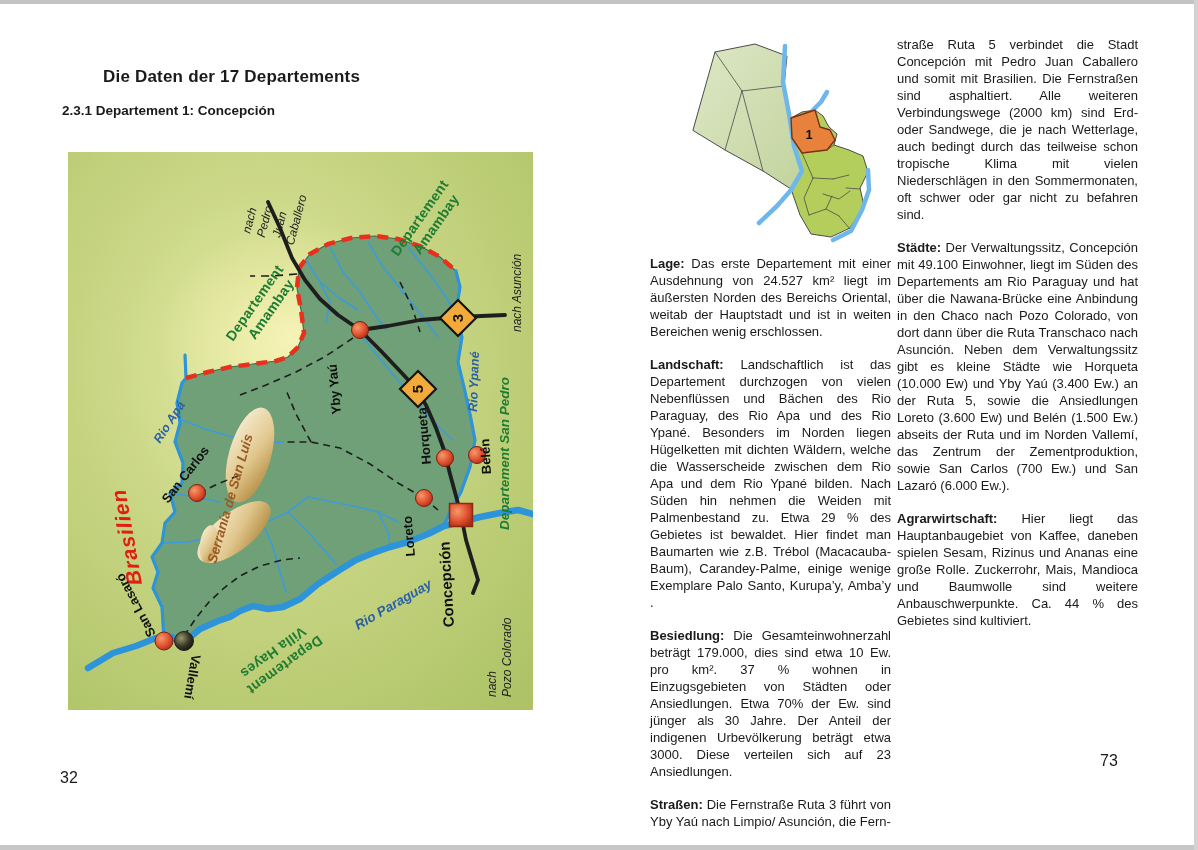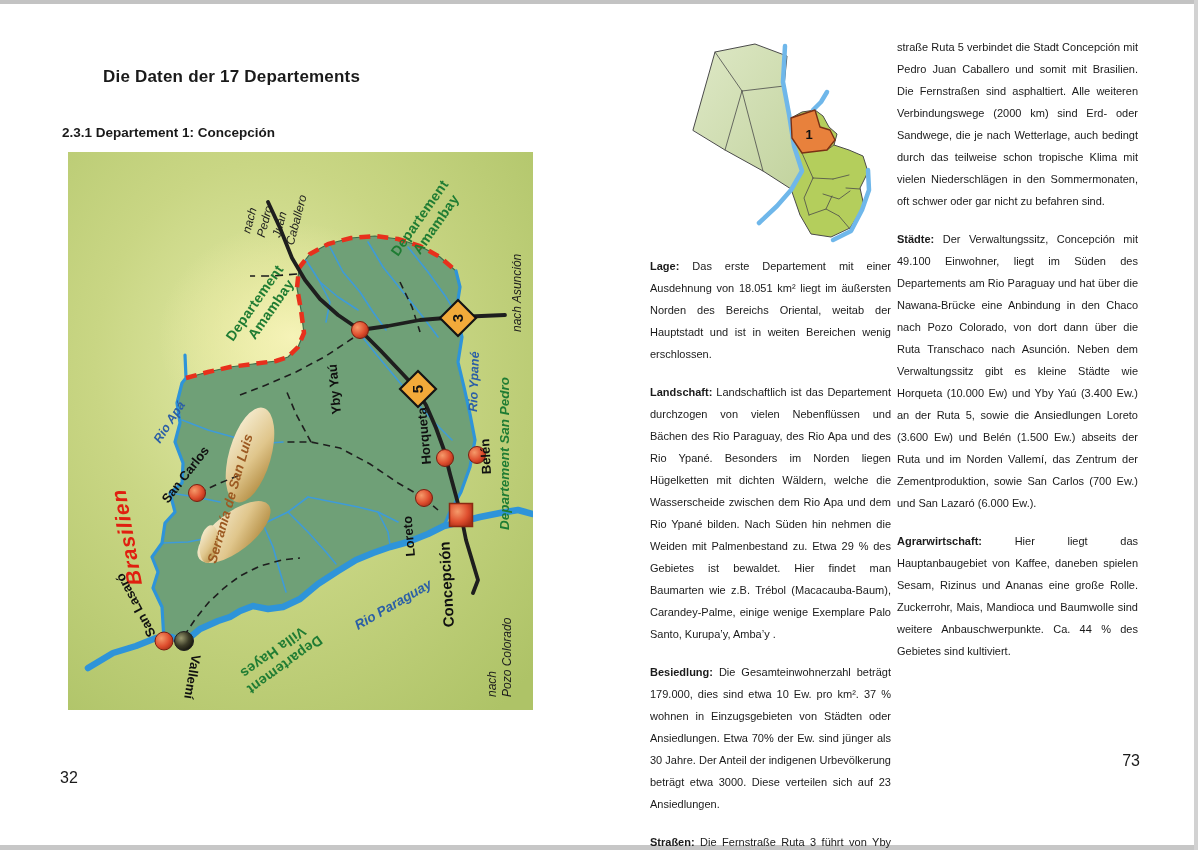--- a/index.html
+++ b/index.html
@@ -6,29 +6,29 @@
   body{
     width:1198px;height:850px;position:relative;background:#ffffff;
     font-family:"Liberation Sans",sans-serif;color:#1a1a1a;overflow:hidden;
   }
   .edge{position:absolute;}
   .edge-top{left:0;top:0;width:1198px;height:4px;background:#c3c3c3;}
   .edge-bottom{left:0;bottom:0;width:1198px;height:5px;background:#c7c7c7;}
   .edge-right{right:0;top:0;width:4px;height:850px;background:#d2d2d2;}
 
   .title{position:absolute;left:62px;top:56px;font-size:17px;font-weight:700;letter-spacing:.2px;margin-left:41px;}
-  .subtitle{position:absolute;left:62px;top:114px;font-size:13.5px;font-weight:700;}
+  .subtitle{position:absolute;left:62px;top:92px;font-size:13.5px;font-weight:700;}
   .pagenum{position:absolute;font-size:16px;}
   .pagenum-left{left:60px;top:769px;}
-  .pagenum-right{left:1100px;top:752px;width:40px;text-align:right;}
+  .pagenum-right{left:1100px;top:752px;width:40px;text-align:left;}
 
   .col{position:absolute;width:241px;}
   .col-middle{left:650px;top:255px;}
   .col-right{left:897px;top:36px;}
-  .para{text-align:justify;font-size:11px;line-height:22px;margin:0 0 16px 0;}
+  .para{text-align:justify;font-size:13px;line-height:17px;margin:0 0 16px 0;}
   .para b{font-weight:700;}
 
   .map-box{position:absolute;left:68px;top:152px;width:465px;height:558px;}
   .minimap-box{position:absolute;left:663px;top:28px;width:222px;height:222px;}
 
   svg text{font-family:"Liberation Sans",sans-serif;}
   .town{font-size:13px;font-weight:700;fill:#101010;}
   .town-lg{font-size:15px;font-weight:700;fill:#101010;}
   .riverlbl{font-size:12.5px;font-weight:700;font-style:italic;fill:#2B5FA6;}
   .riverlbl-lg{font-size:13.5px;font-weight:700;font-style:italic;fill:#2B5FA6;}
@@ -220,21 +220,21 @@
       <path d="M205,142 L206,162 199,182 188,203 170,212"></path>
       <path d="M150,82 L158,74 164,64"></path>
     </g>
     <path stroke="#7A3014" stroke-width="1.4" d="M128,90 L152,82 157,99 167,102 172,112 164,122 139,125 129,110 Z" fill="#E8813C"></path>
     <text class="mini-num" x="146" y="111" text-anchor="middle">1</text>
   </g>
 </svg>
 </div>
 
 <div class="col col-middle">
-  <p class="para"><b>Lage:</b> <span>Das erste Departement mit einer Ausdehnung von 18.051 km² liegt im äußersten Norden des Bereichs Oriental, weitab der Hauptstadt und ist in weiten Bereichen wenig erschlossen.</span></p>
+  <p class="para"><b>Lage:</b> <span>Das erste Departement mit einer Ausdehnung von 24.527 km² liegt im äußersten Norden des Bereichs Oriental, weitab der Hauptstadt und ist in weiten Bereichen wenig erschlossen.</span></p>
   <p class="para"><b>Landschaft:</b> <span>Landschaftlich ist das Departement durchzogen von vielen Nebenflüssen und Bächen des Rio Paraguay, des Rio Apa und des Rio Ypané. Besonders im Norden liegen Hügelketten mit dichten Wäldern, welche die Wasserscheide zwischen dem Rio Apa und dem Rio Ypané bilden. Nach Süden hin nehmen die Weiden mit Palmenbestand zu. Etwa 29 % des Gebietes ist bewaldet. Hier findet man Baumarten wie z.B. Trébol (Macacauba-Baum), Carandey-Palme, einige wenige Exemplare Palo Santo, Kurupa’y, Amba’y .</span></p>
   <p class="para"><b>Besiedlung:</b> <span>Die Gesamteinwohnerzahl beträgt 179.000, dies sind etwa 10 Ew. pro km². 37 % wohnen in Einzugsgebieten von Städten oder Ansiedlungen. Etwa 70% der Ew. sind jünger als 30 Jahre. Der Anteil der indigenen Urbevölkerung beträgt etwa 3000. Diese verteilen sich auf 23 Ansiedlungen.</span></p>
   <p class="para"><b>Straßen:</b> <span>Die Fernstraße Ruta 3 führt von Yby Yaú nach Limpio/ Asunción, die Fern-</span></p>
 </div>
 
 <div class="col col-right">
   <p class="para"><span>straße Ruta 5 verbindet die Stadt Concepción mit Pedro Juan Caballero und somit mit Brasilien. Die Fernstraßen sind asphaltiert. Alle weiteren Verbindungswege (2000 km) sind Erd- oder Sandwege, die je nach Wetterlage, auch bedingt durch das teilweise schon tropische Klima mit vielen Niederschlägen in den Sommermonaten, oft schwer oder gar nicht zu befahren sind.</span></p>
   <p class="para"><b>Städte:</b> <span>Der Verwaltungssitz, Concepción mit 49.100 Einwohner, liegt im Süden des Departements am Rio Paraguay und hat über die Nawana-Brücke eine Anbindung in den Chaco nach Pozo Colorado, von dort dann über die Ruta Transchaco nach Asunción. Neben dem Verwaltungssitz gibt es kleine Städte wie Horqueta (10.000 Ew) und Yby Yaú (3.400 Ew.) an der Ruta 5, sowie die Ansiedlungen Loreto (3.600 Ew) und Belén (1.500 Ew.) abseits der Ruta und im Norden Vallemí, das Zentrum der Zementproduktion, sowie San Carlos (700 Ew.) und San Lazaró (6.000 Ew.).</span></p>
   <p class="para"><b>Agrarwirtschaft:</b> <span>Hier liegt das Hauptanbaugebiet von Kaffee, daneben spielen Sesam, Rizinus und Ananas eine große Rolle. Zuckerrohr, Mais, Mandioca und Baumwolle sind weitere Anbauschwerpunkte. Ca. 44 % des Gebietes sind kultiviert.</span></p>
 </div>

